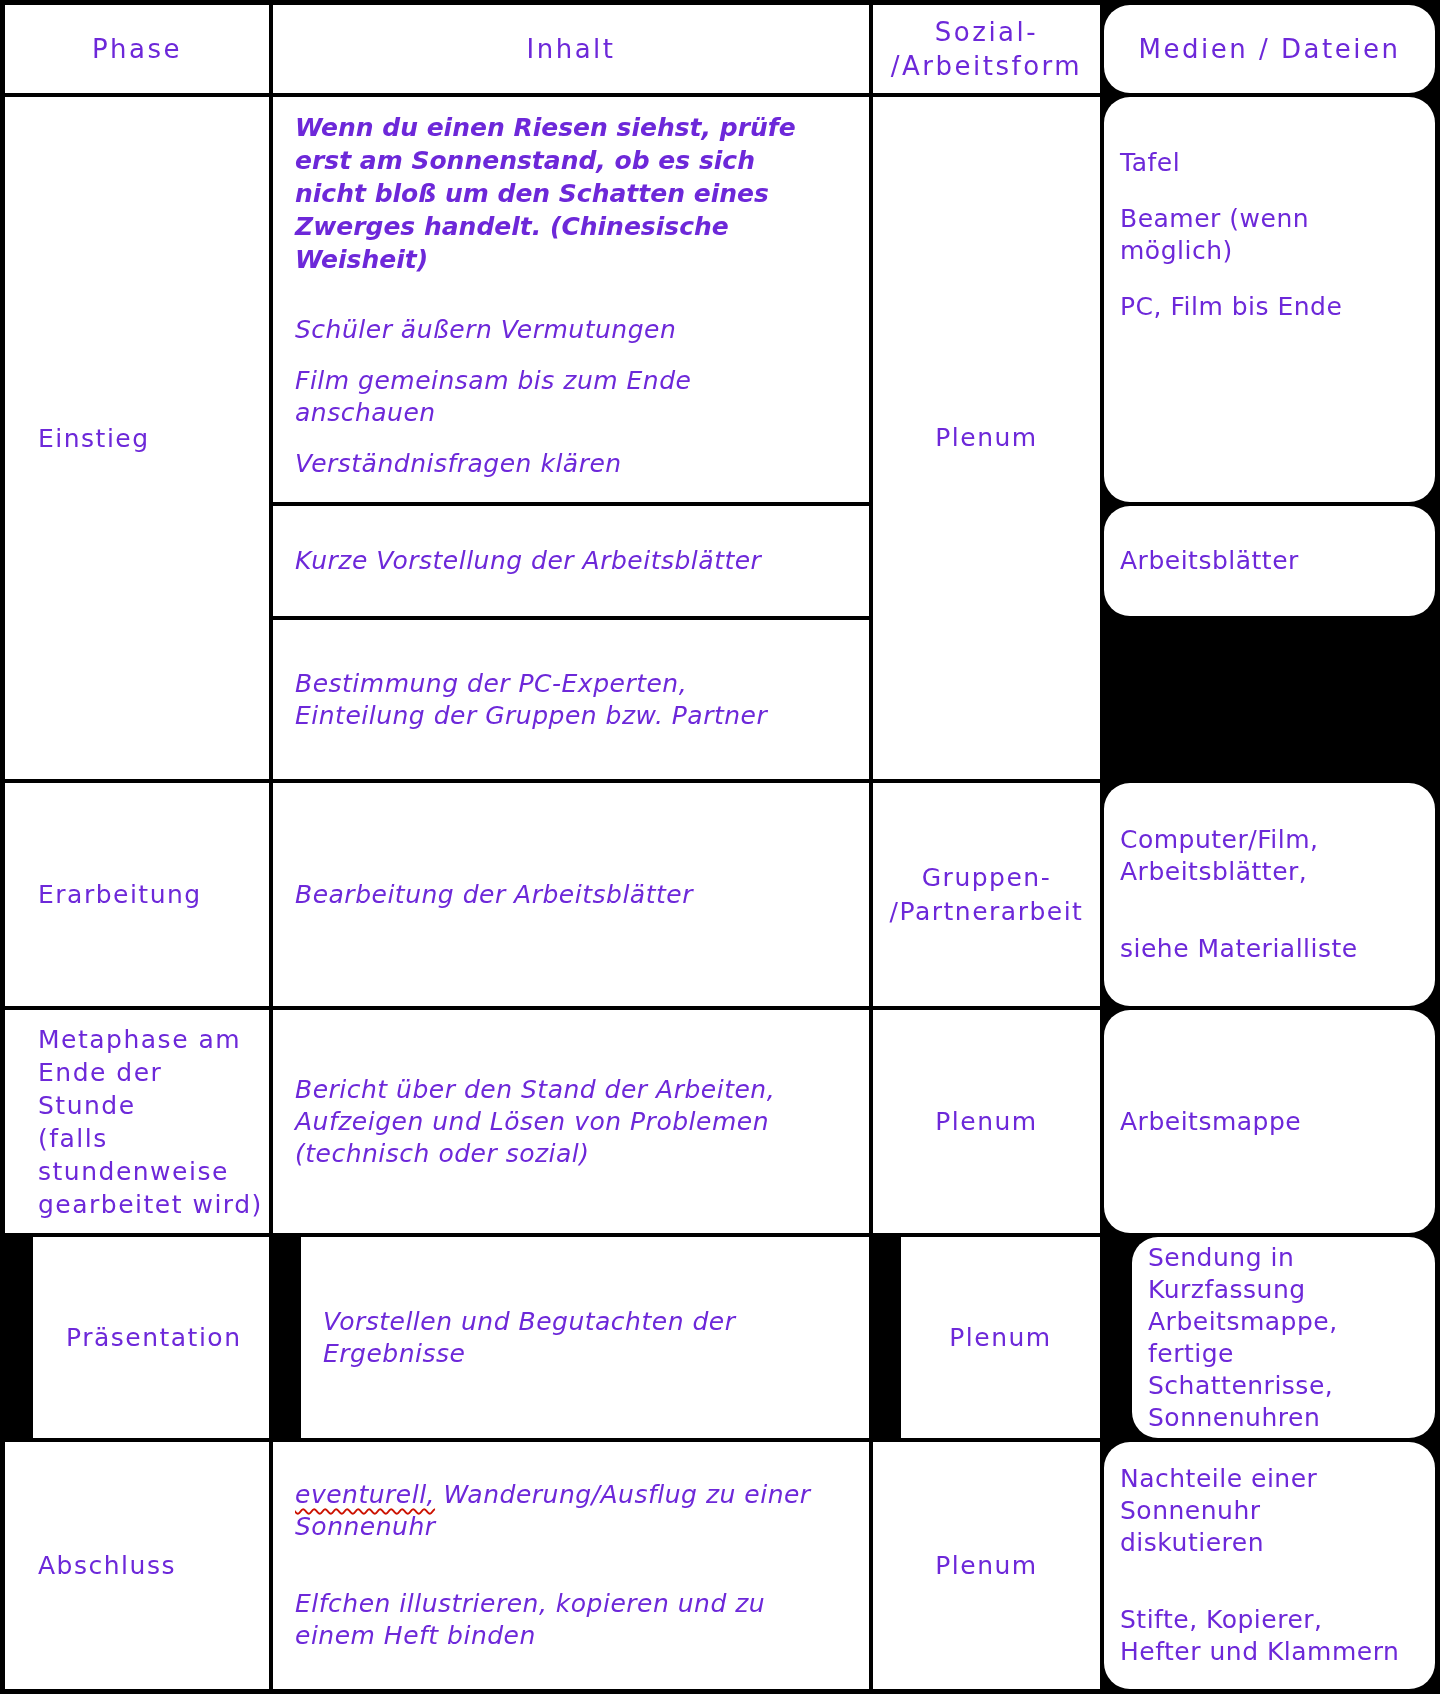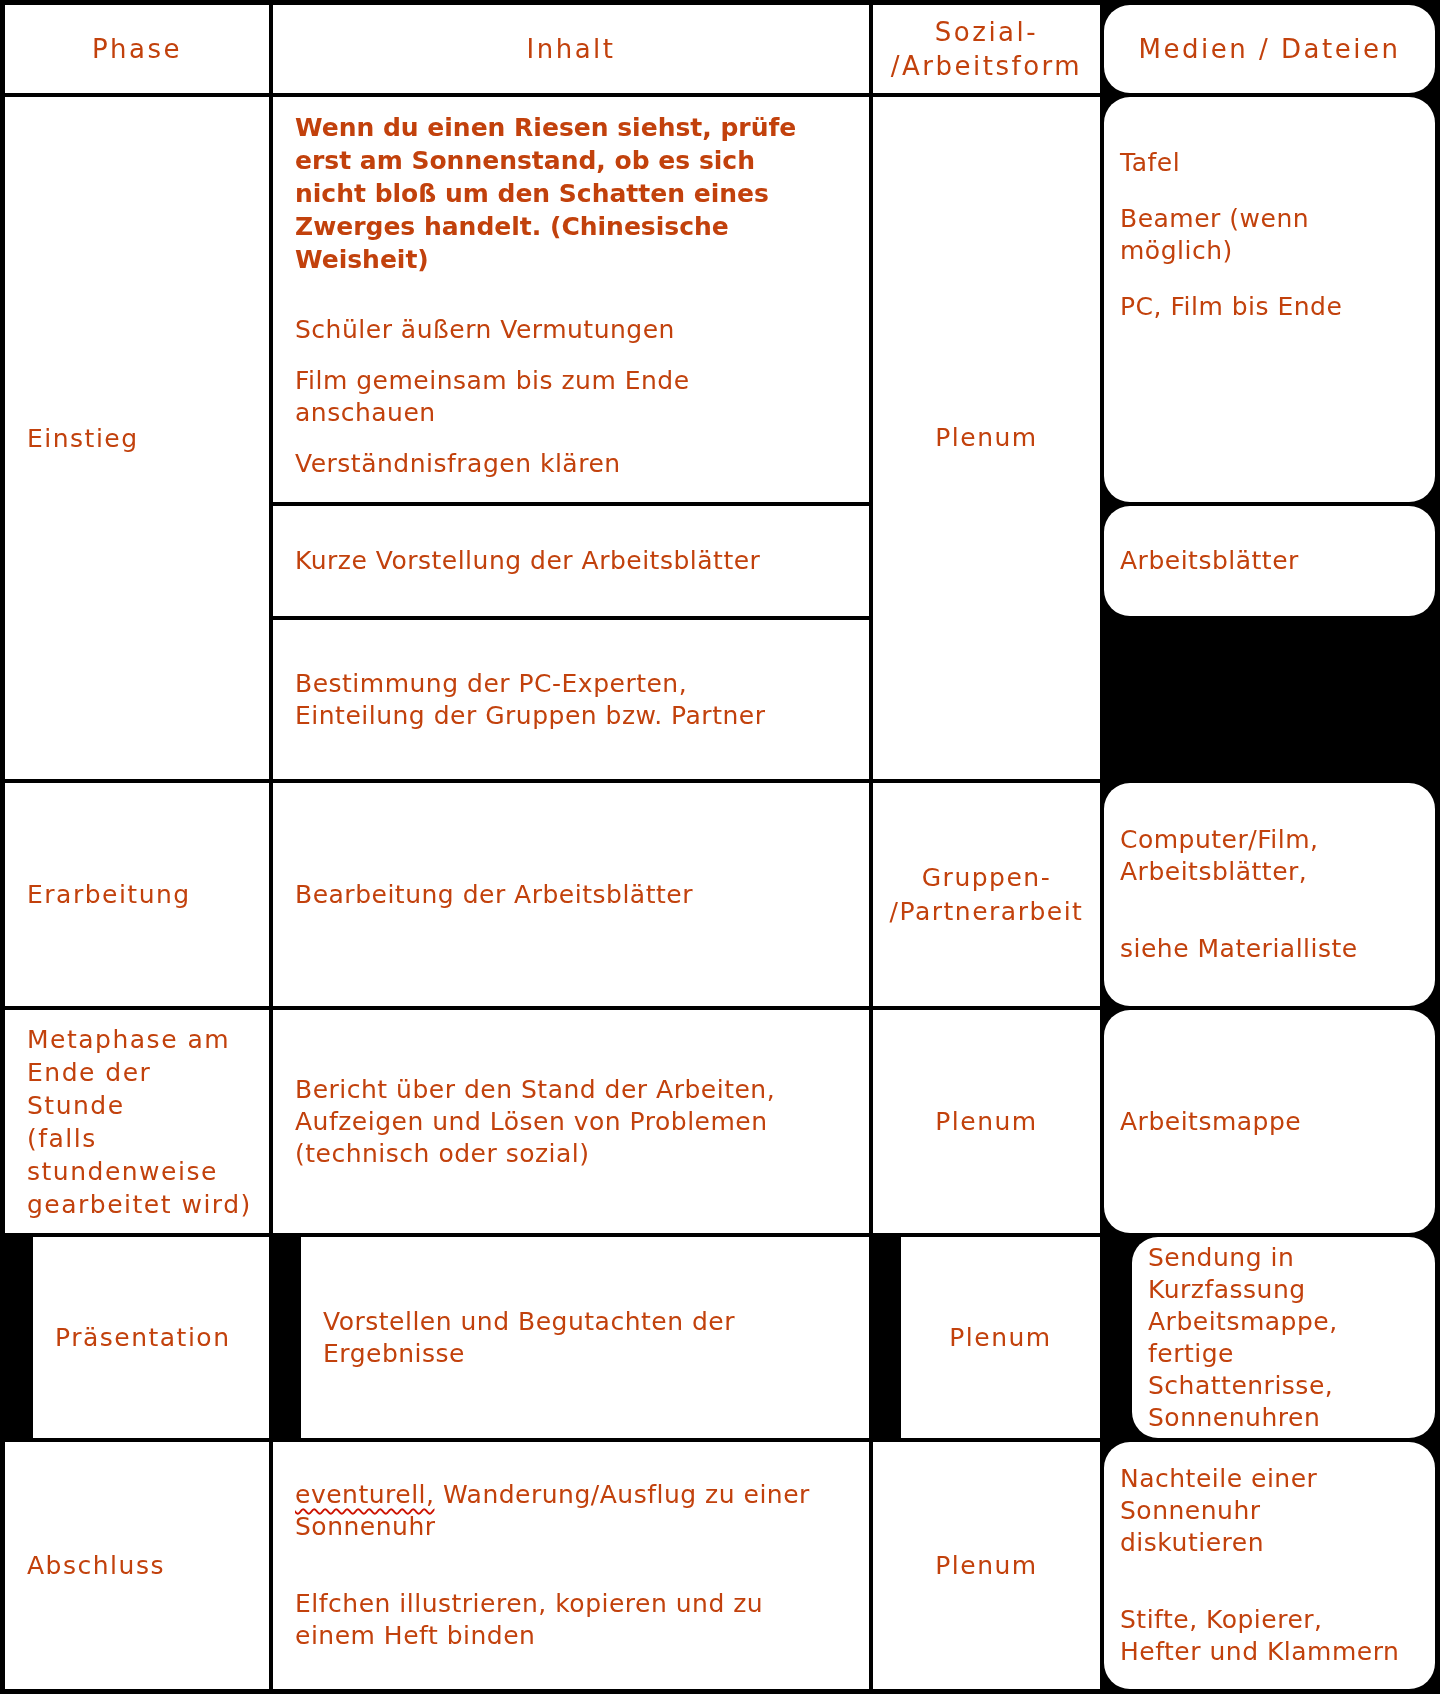--- a/index.html
+++ b/index.html
@@ -11,21 +11,21 @@
     width: 1440px;
     height: 1694px;
     box-sizing: border-box;
     border: 5px solid #000000;
     background: #000000;
     display: grid;
     grid-template-columns: 264px 596px 227px 1fr;
     grid-template-rows: 88px 405px 110px 159px 223px 223px 201px 1fr;
     gap: 4px;
     font-family: "DejaVu Sans", "Liberation Sans", sans-serif;
-    color: #c2410c;
+    color: #6d28d9;
   }
   .cell {
     background: #ffffff;
     display: flex;
     flex-direction: column;
     justify-content: center;
     box-sizing: border-box;
     overflow: hidden;
   }
   .cell.top { justify-content: flex-start; }
@@ -38,21 +38,21 @@
     letter-spacing: 2.5px;
     line-height: 34px;
     white-space: pre-line;
   }
 
   
   .phase-label {
     font-size: 25px;
     letter-spacing: 1.5px;
     line-height: 33px;
-    padding-left: 22px;
+    padding-left: 33px;
     padding-right: 6px;
     white-space: pre-line;
   }
 
   
   .sozial {
     align-items: center;
     text-align: center;
     font-size: 25px;
     letter-spacing: 1.5px;
@@ -61,21 +61,21 @@
   }
 
   
   .txt {
     margin: 0;
     font-size: 25px;
     letter-spacing: 0.5px;
     line-height: 32px;
     white-space: pre-line;
   }
-  .inhalt-cell { padding-left: 22px; padding-right: 5px; }
+  .inhalt-cell { padding-left: 22px; padding-right: 5px; font-style: italic; }
   .medien-cell { padding-left: 16px; padding-right: 8px; }
 
   .quote {
     font-weight: bold;
     letter-spacing: 0;
     line-height: 33px;
   }
   .txt + .txt { margin-top: 19px; }
   .txt.after-quote { margin-top: 38px; }
   .txt.gap-sm + .txt.gap-sm { margin-top: 24px; }

